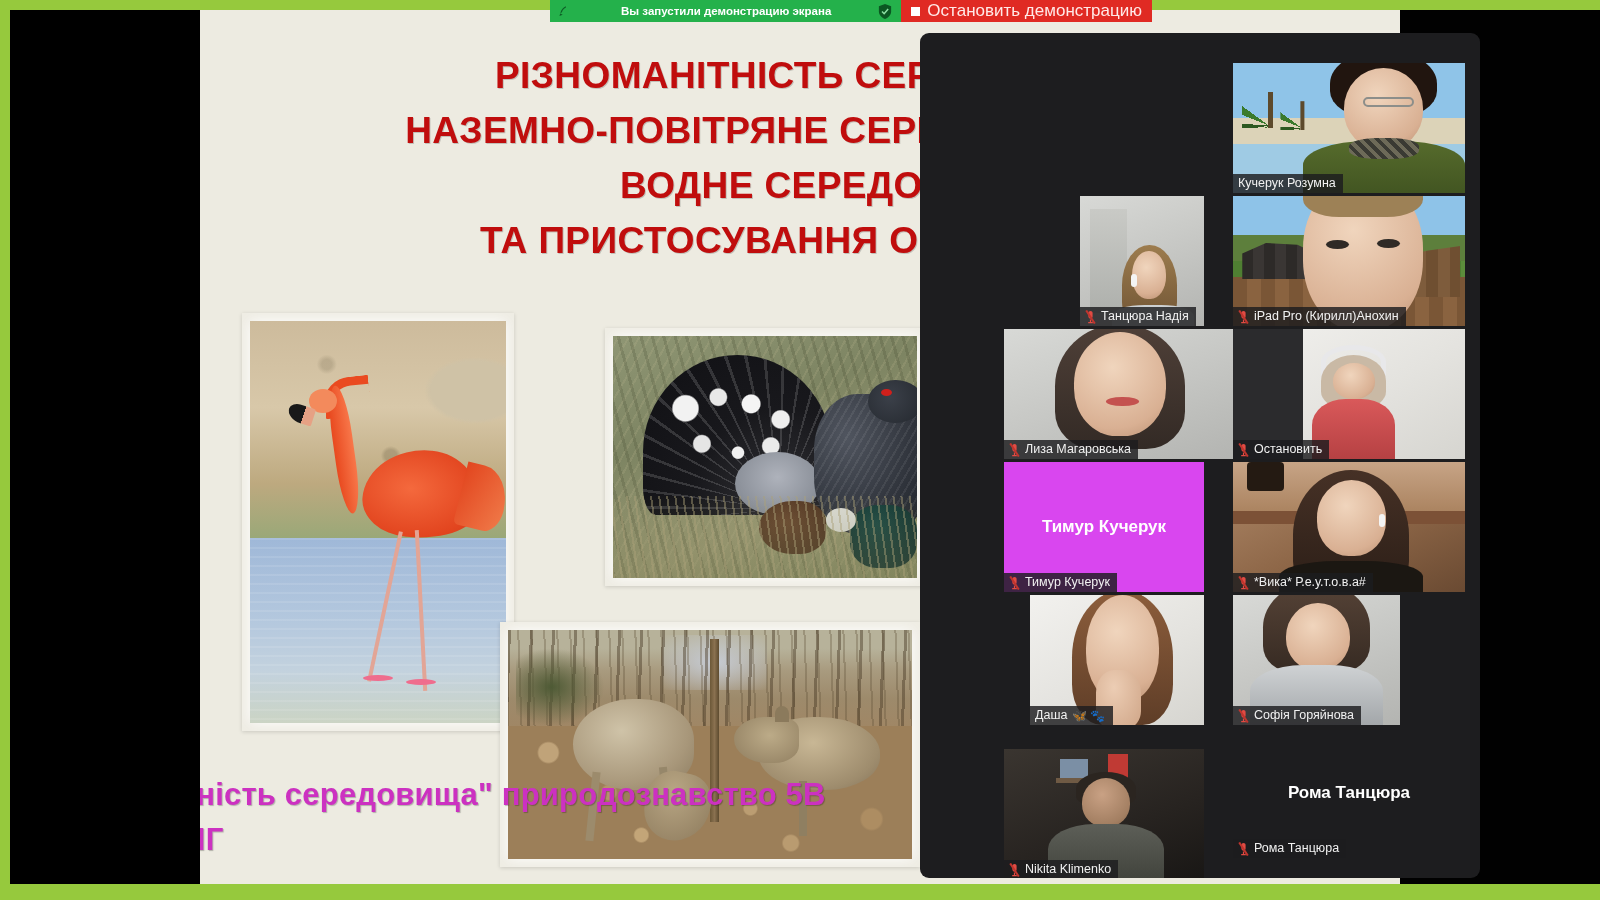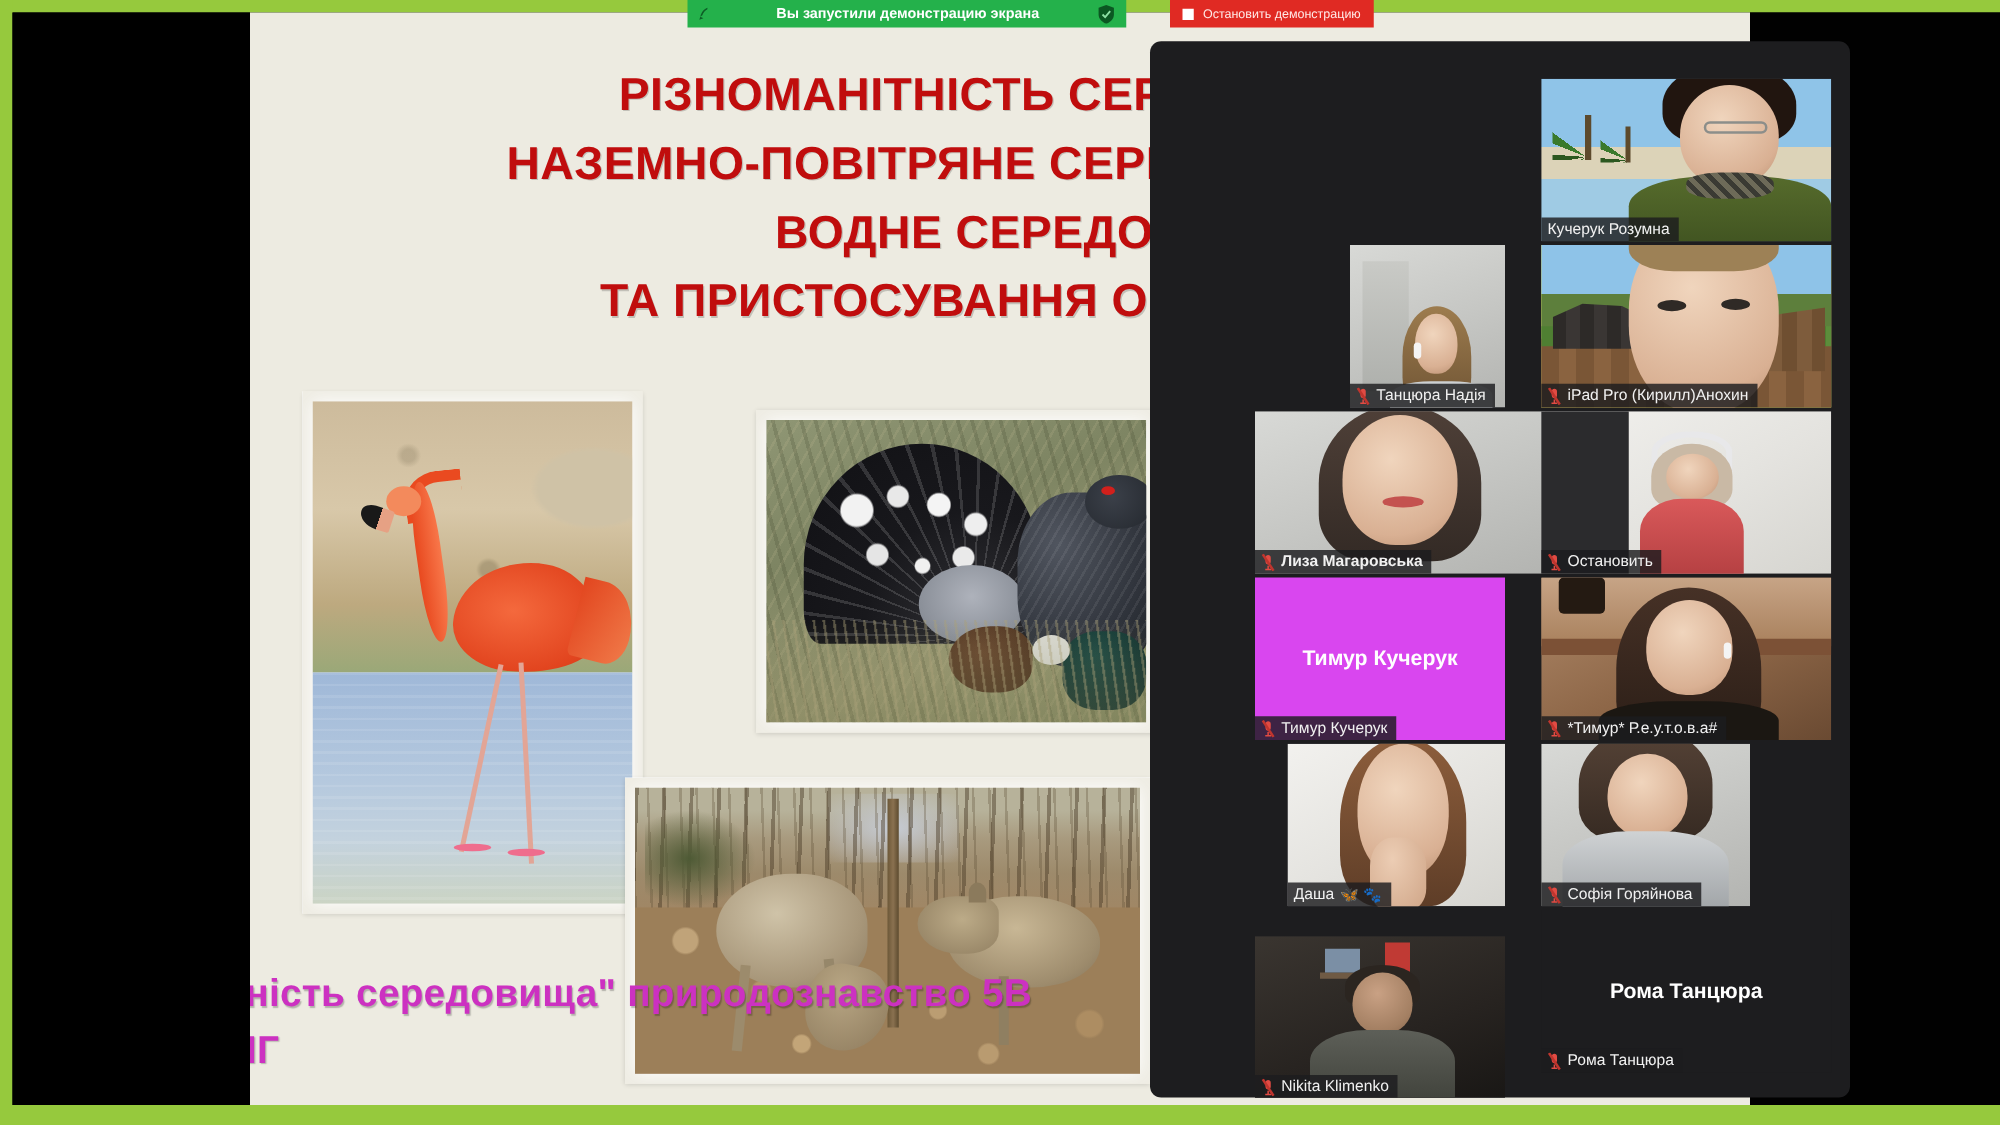--- a/index.html
+++ b/index.html
@@ -181,30 +181,30 @@
     color: #cc31c1;
     font-weight: bold;
     font-size: 31px;
     line-height: 45px;
     letter-spacing: .2px;
     text-shadow: 1px 1px 1px rgba(0,0,0,.25);
     z-index: 5;
   }
 
   
-  .share-bar { position: absolute; left: 550px; top: 0; height: 22px; display: flex; z-index: 30; gap: 35px; }
+  .share-bar { position: absolute; left: 550px; top: 0; height: 22px; display: flex; z-index: 30; }
   .share-green {
     background: #24b14b; color: #fff; display: flex; align-items: center;
     height: 22px; padding: 0 9px 0 7px; gap: 9px;
     font-size: 11.5px; font-weight: bold; white-space: nowrap;
   }
   .share-green .lbl { padding: 0 38px 0 42px; }
   .share-stop {
     background: #e02a23; color: #ffe9e7; display: flex; align-items: center; gap: 7px;
-    height: 22px; padding: 0 10px; font-size: 10px; white-space: nowrap;
+    height: 22px; padding: 0 10px; font-size: 17px; white-space: nowrap;
   }
   .stop-sq { width: 9px; height: 9px; background: #fff; display: block; }
   .shield { width: 14px; height: 15px; display: block; }
   .share-arrow { width: 13px; height: 14px; display:block; }
 
   
   .panel {
     position: absolute; left: 920px; top: 33px;
     width: 560px; height: 845px;
     background: #1d1d1f;
@@ -430,21 +430,21 @@
         <div class="nameplate">
           <svg class="micmute" viewBox="0 0 11 14">
             <path d="M5.5 1 C6.7 1 7.6 1.9 7.6 3.1 V6.4 C7.6 7.6 6.7 8.5 5.5 8.5 C4.3 8.5 3.4 7.6 3.4 6.4 V3.1 C3.4 1.9 4.3 1 5.5 1 Z" fill="#e14b43"></path>
             <path d="M5.5 9.6 V12.6 M3.2 12.6 H7.8" stroke="#e14b43" stroke-width="1.2" fill="none"></path>
             <path d="M1.2 0.4 L9.8 13.6" stroke="#c0352e" stroke-width="2"></path>
           </svg>
           <span class="nm">iPad Pro (Кирилл)Анохин</span>
         </div>
       </div>
 
-      <div class="tile" style="left:84px;top:296px;width:232px;height:130px;font-weight:bold;">
+      <div class="tile" style="left:84px;top:296px;width:232px;height:130px;">
         <div class="vid">
             <div class="cam room-grey">
           <div class="hair" style="left:22%;top:-4%;width:56%;height:96%;background:linear-gradient(#4f4038,#332a25);"></div>
           <div class="head" style="left:30%;top:2%;width:40%;height:80%;"></div>
           <div style="position:absolute;left:44%;top:52%;width:14%;height:7%;background:#c4524f;border-radius:50%;"></div>
         </div>
           </div>
         <div class="nameplate">
           <svg class="micmute" viewBox="0 0 11 14">
             <path d="M5.5 1 C6.7 1 7.6 1.9 7.6 3.1 V6.4 C7.6 7.6 6.7 8.5 5.5 8.5 C4.3 8.5 3.4 7.6 3.4 6.4 V3.1 C3.4 1.9 4.3 1 5.5 1 Z" fill="#e14b43"></path>
@@ -498,21 +498,21 @@
           <div class="earbud" style="left:63%;top:40%;"></div>
           <div style="position:absolute;left:20%;top:76%;width:62%;height:30%;background:#1b1712;border-radius:40% 40% 0 0;"></div>
         </div>
           </div>
         <div class="nameplate">
           <svg class="micmute" viewBox="0 0 11 14">
             <path d="M5.5 1 C6.7 1 7.6 1.9 7.6 3.1 V6.4 C7.6 7.6 6.7 8.5 5.5 8.5 C4.3 8.5 3.4 7.6 3.4 6.4 V3.1 C3.4 1.9 4.3 1 5.5 1 Z" fill="#e14b43"></path>
             <path d="M5.5 9.6 V12.6 M3.2 12.6 H7.8" stroke="#e14b43" stroke-width="1.2" fill="none"></path>
             <path d="M1.2 0.4 L9.8 13.6" stroke="#c0352e" stroke-width="2"></path>
           </svg>
-          <span class="nm">*Тимур* Р.е.у.т.о.в.а#</span>
+          <span class="nm">*Вика* Р.е.у.т.о.в.а#</span>
         </div>
       </div>
 
       <div class="tile" style="left:110px;top:562px;width:174px;height:130px;">
         <div class="vid">
             <div class="cam room-light">
           <div class="hair" style="left:24%;top:-4%;width:58%;height:104%;background:linear-gradient(#8d5e3c,#5e3d27);"></div>
           <div class="head" style="left:32%;top:0%;width:42%;height:82%;"></div>
           <div style="position:absolute;left:38%;top:58%;width:26%;height:44%;background:radial-gradient(ellipse at 40% 30%,#eccdb4,#cfa587);border-radius:40% 40% 30% 30%;"></div>
         </div>

